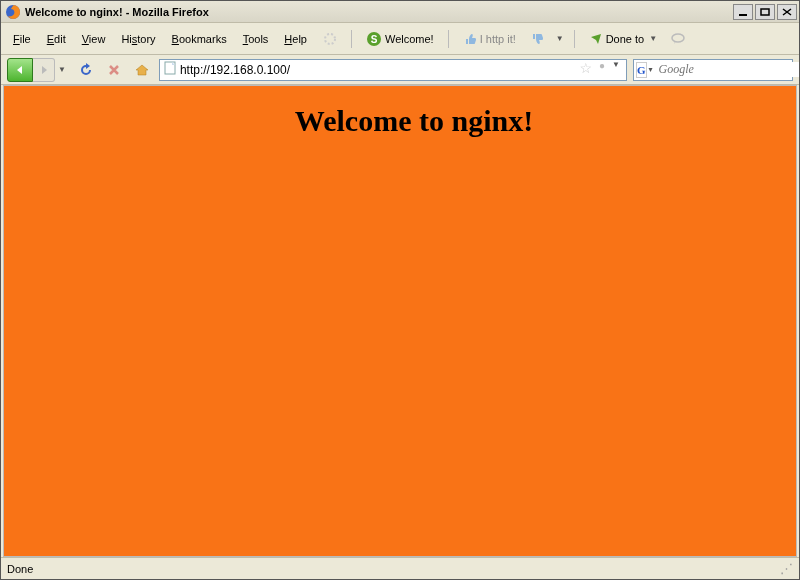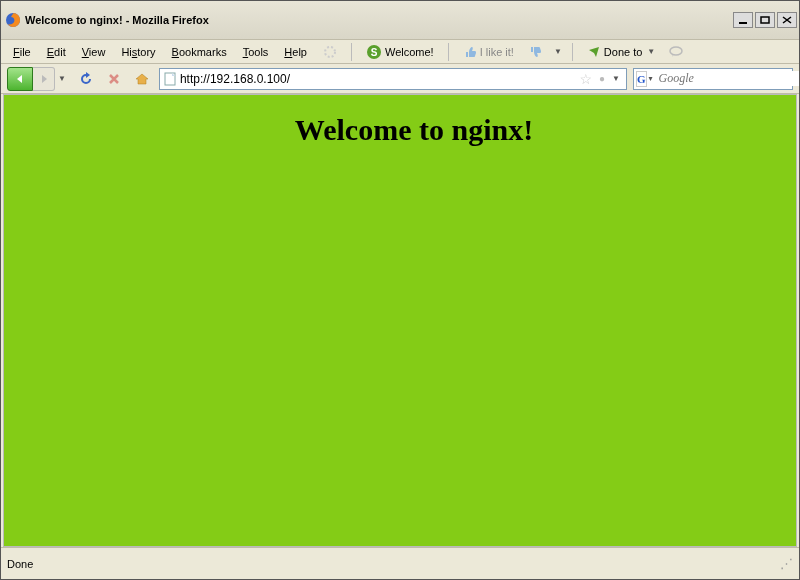--- a/index.html
+++ b/index.html
@@ -6,39 +6,39 @@
 body {
   width: 800px; height: 580px;
   font-family: Tahoma, Arial, sans-serif;
   font-size: 11px;
   background: #ece9d8;
   display: flex; flex-direction: column;
   border: 1px solid #555;
 }
 
 .titlebar {
-  height: 39px;
+  height: 22px;
   background: linear-gradient(#e8e5d7,#d9d6c7);
   display: flex; align-items: center;
   padding: 0 2px 0 4px;
   border-bottom: 1px solid #bfbba8;
 }
 .titlebar .ff-icon { width:16px; height:16px; margin-right:4px; }
 .titlebar .title { font-weight: bold; font-size: 11px; color:#000; }
 .titlebar .spacer { flex:1; }
 .win-btn {
   width: 20px; height: 16px;
   border: 1px solid #888; background:#ddd;
   margin-left: 2px;
   display:flex; align-items:center; justify-content:center;
   font-size:10px; cursor:default;
 }
 
 .menubar {
-  height: 24px;
+  height: 32px;
   display:flex; align-items:center;
   padding: 0 4px; gap: 0;
   border-bottom: 1px solid #bfbba8;
 }
 .menu-item { padding: 3px 8px; cursor:default; }
 .menu-item .ak { text-decoration: underline; }
 .menubar .extra { display:flex; align-items:center; gap:6px; margin-left:4px;}
 .tb-sep { width:1px; height:18px; background:#bbb; margin:0 4px; }
 .tb-btn { display:flex; align-items:center; gap:3px; padding:2px 4px; cursor:default; }
 .tb-btn.gray { color:#888; }
@@ -61,53 +61,53 @@
   width:22px; height:24px;
   background:#e8e5d7;
   border:1px solid #bbb; border-left:none; border-radius:0 3px 3px 0;
   display:flex; align-items:center; justify-content:center; color:#aaa;
 }
 .nav-bf-drop { display:flex; align-items:center; padding:0 3px; color:#555; font-size:8px;}
 .icon-btn { width:22px; height:22px; display:flex; align-items:center; justify-content:center; cursor:default;}
 .addr-wrap {
   flex:1; height:22px;
   background:#fff; border:1px solid #7f9db9;
-  display:flex; align-items:center; padding:0 2px;
+  display:flex; padding:0 2px;
 }
 .page-icon { width:16px; height:16px; margin-right:2px;}
 .addr-input {
   flex:1; border:none; outline:none; font-size:12px; font-family:Tahoma,Arial;
 }
 .star-btn { color:#ccc; font-size:14px; padding:0 4px; cursor:default;}
 .addr-drop { color:#555; font-size:8px; padding:0 4px; cursor:default;}
 .search-wrap {
   width:160px; height:22px; background:#fff; border:1px solid #7f9db9;
   display:flex; align-items:center; padding:0 2px;
 }
 .g-icon {
   width:16px; height:16px;
   display:flex; align-items:center; justify-content:center;
   font-family:Georgia,serif; font-weight:bold; color:#2255cc;
   border:1px solid #ccc; font-size:11px;
 }
 .search-input { flex:1; border:none; outline:none; color:#888; font-style:italic; font-size:12px; font-family:Tahoma; padding-left:4px;}
 
 .content {
-  flex:1; background:#84cc16; border:1px solid #bbb; margin:0 2px;
+  flex:1; background:#f97316; border:1px solid #bbb; margin:0 2px;
   overflow:auto;
   padding-left:28px;
 }
 .page-h1 {
   font-family: "Times New Roman", serif;
   font-weight: bold; font-size: 30px;
   text-align:center; margin-top:18px;
 }
 
 .statusbar {
-  height:32px; display:flex; align-items:center;
+  height:22px; display:flex; align-items:center;
   border-top:1px solid #bfbba8; padding:0 6px;
 }
 .statusbar .status-text { flex:1; }
 .resize-grip { width:16px; height:16px; color:#999; font-size:13px; text-align:right;}
 
 svg { display:block; }
 </style>
 </head>
 <body>
 
@@ -158,21 +158,21 @@
           <circle cx="8" cy="8" r="7" fill="#5aa02c"></circle>
           <text x="8" y="12" text-anchor="middle" font-size="10" font-weight="bold" fill="#fff">S</text>
         </svg>
       <span>Welcome!</span>
     </span>
     <span class="tb-sep"></span>
     <span class="tb-btn gray">
       <svg width="14" height="14">
           <path d="M3 7h2v5H3zM6 7c0-3 2-5 3-5 1 0 1 2 0 4h3c1 0 1 1 1 2l-1 3c0 1-1 1-1 1H6z" fill="#8fb8e0"></path>
         </svg>
-      <span>I like it!</span>
+      <span>I http it!</span>
     </span>
     <span class="tb-btn gray">
       <svg width="14" height="14">
           <path d="M3 2h2v5H3zM6 7c0 3 2 5 3 5 1 0 1-2 0-4h3c1 0 1-1 1-2l-1-3c0-1-1-1-1-1H6z" fill="#8fb8e0"></path>
         </svg>
     </span>
     <span class="drop">▼</span>
     <span class="tb-sep"></span>
     <span class="tb-btn">
       <svg width="14" height="14">

